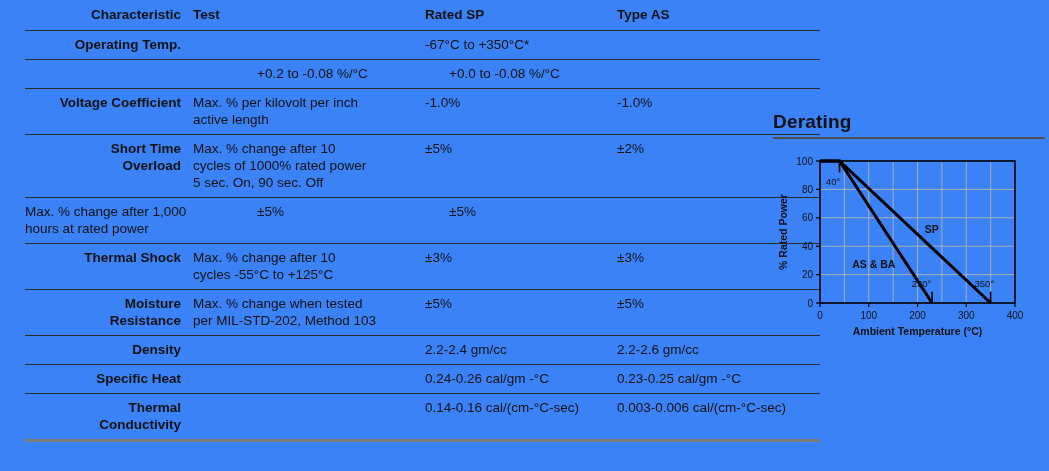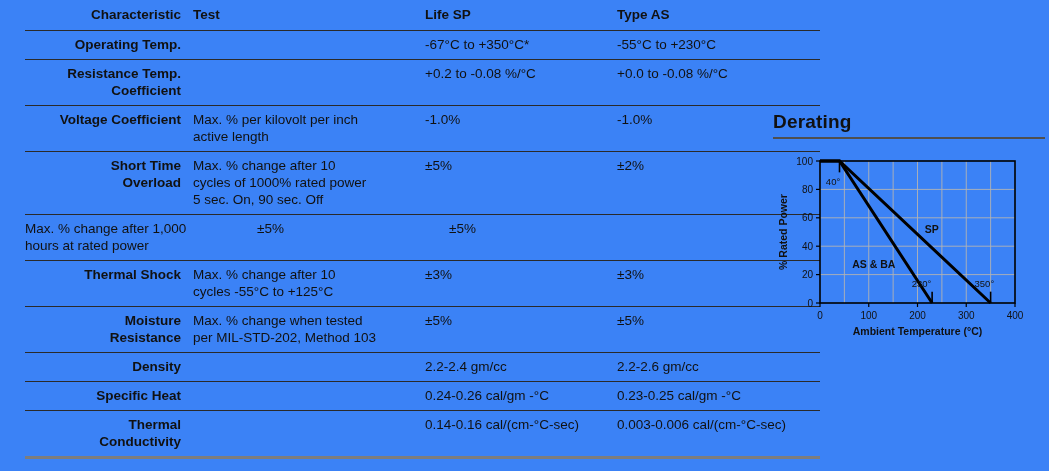--- a/index.html
+++ b/index.html
@@ -61,34 +61,31 @@
 </style>
 </head>
 <body>
 
 <div class="page">
 
   <div class="spec-table">
     <div class="t-row t-header">
       <div class="cell c1">Characteristic</div>
       <div class="cell c2">Test</div>
-      <div class="cell c3">Life SP</div>
+      <div class="cell c3">Rated SP</div>
       <div class="cell c4">Type AS</div>
     </div>
 
     <div class="t-row">
       <div class="cell c1">Operating Temp.</div>
       <div class="cell c2"></div>
       <div class="cell c3">-67°C to +350°C*</div>
-      <div class="cell c4">-55°C to +230°C</div>
-    </div>
-
-    <div class="t-row">
-      <div class="cell c1">Resistance Temp.
-Coefficient</div>
+    </div>
+
+    <div class="t-row">
       <div class="cell c2"></div>
       <div class="cell c3">+0.2 to -0.08 %/°C</div>
       <div class="cell c4">+0.0 to -0.08 %/°C</div>
     </div>
 
     <div class="t-row">
       <div class="cell c1">Voltage Coefficient</div>
       <div class="cell c2">Max. % per kilovolt per inch
 active length</div>
       <div class="cell c3">-1.0%</div>

